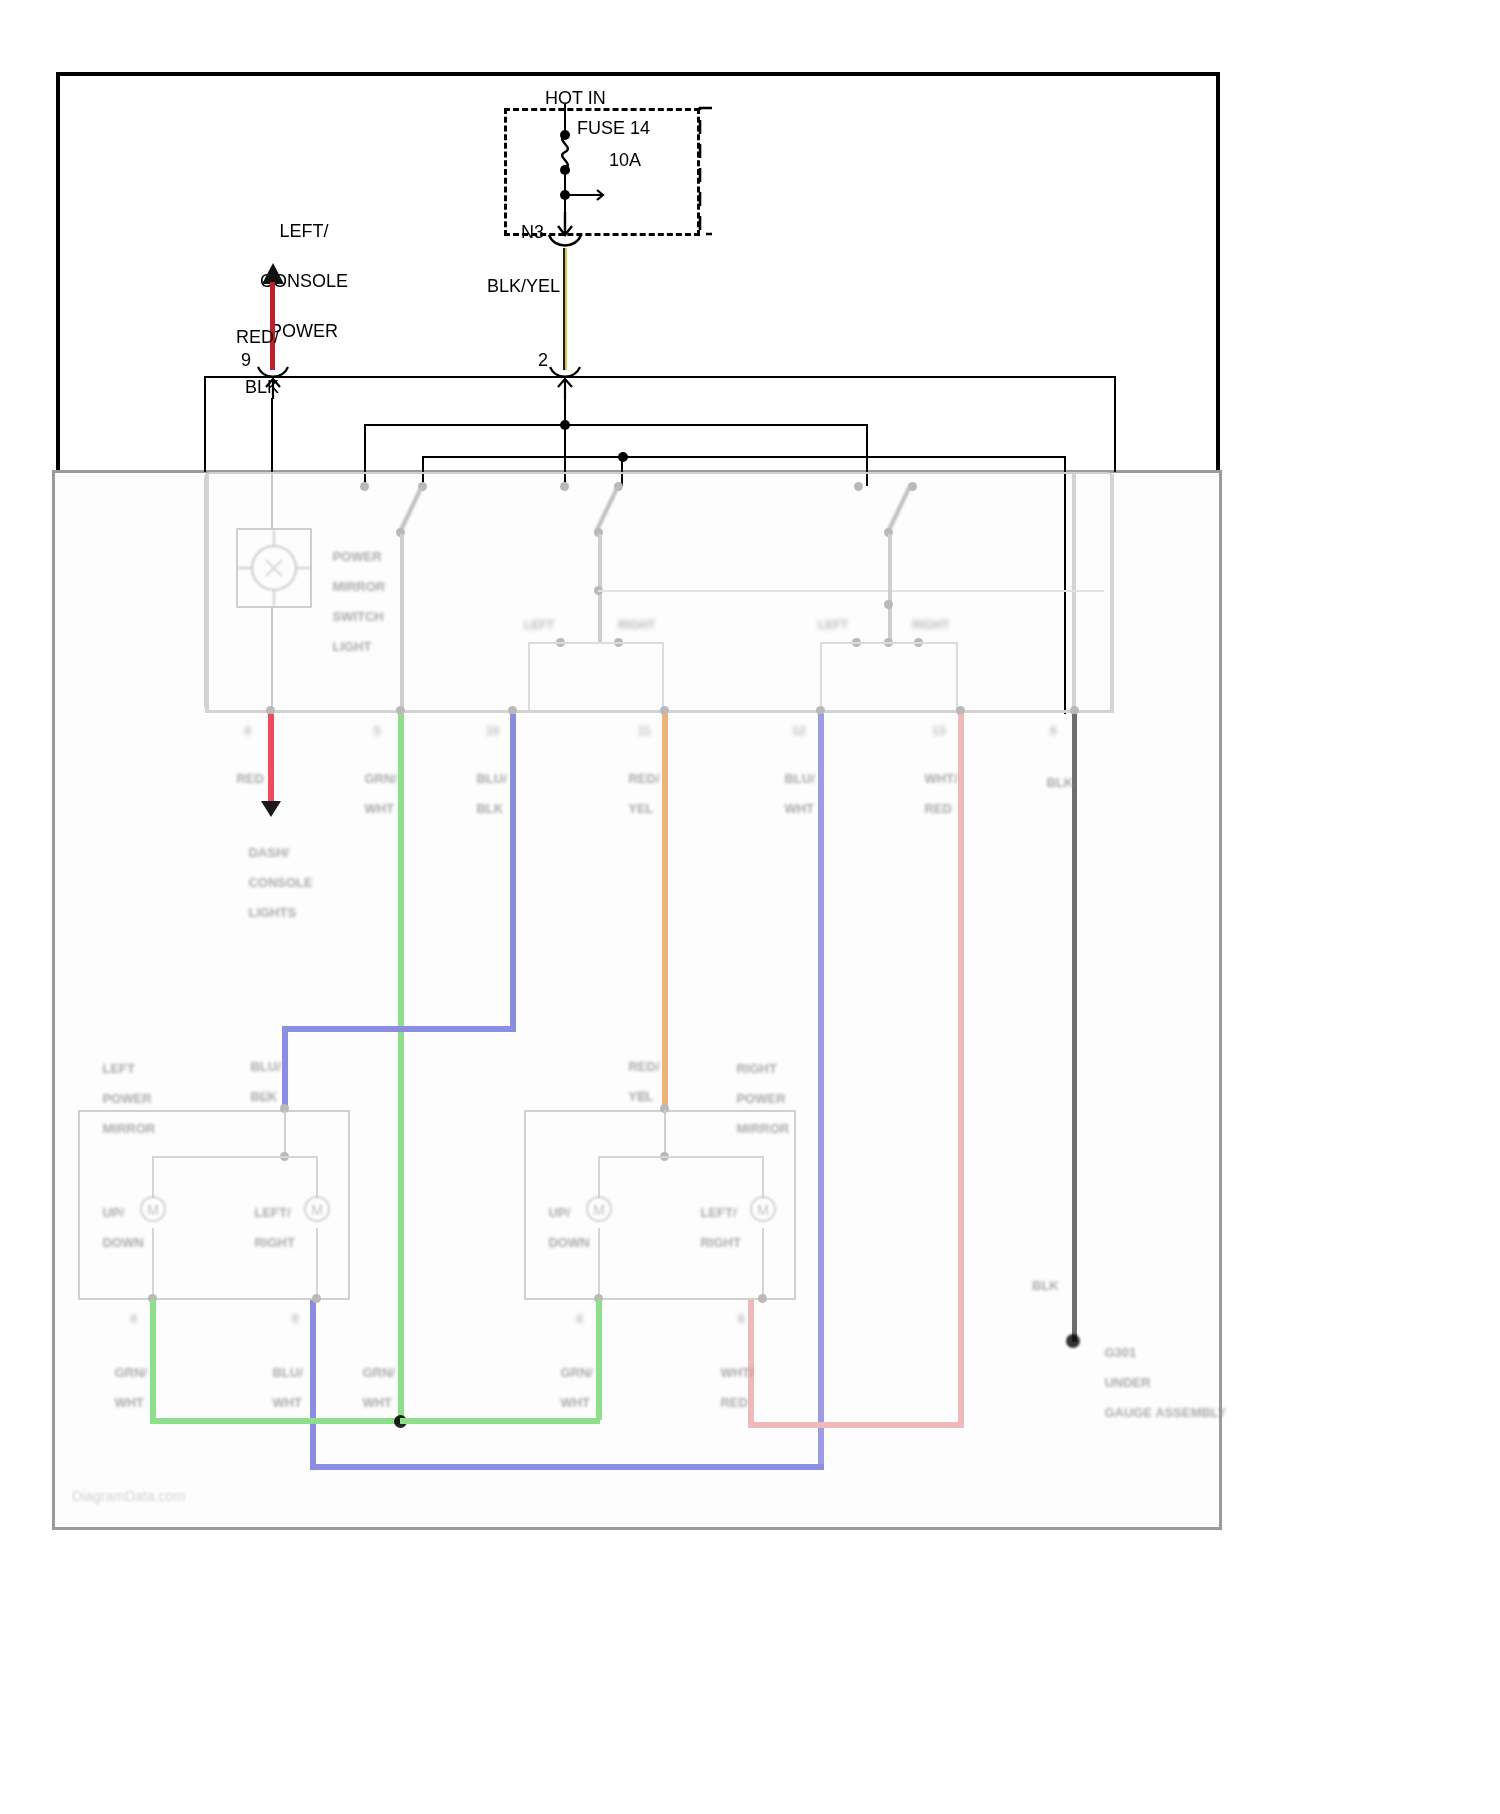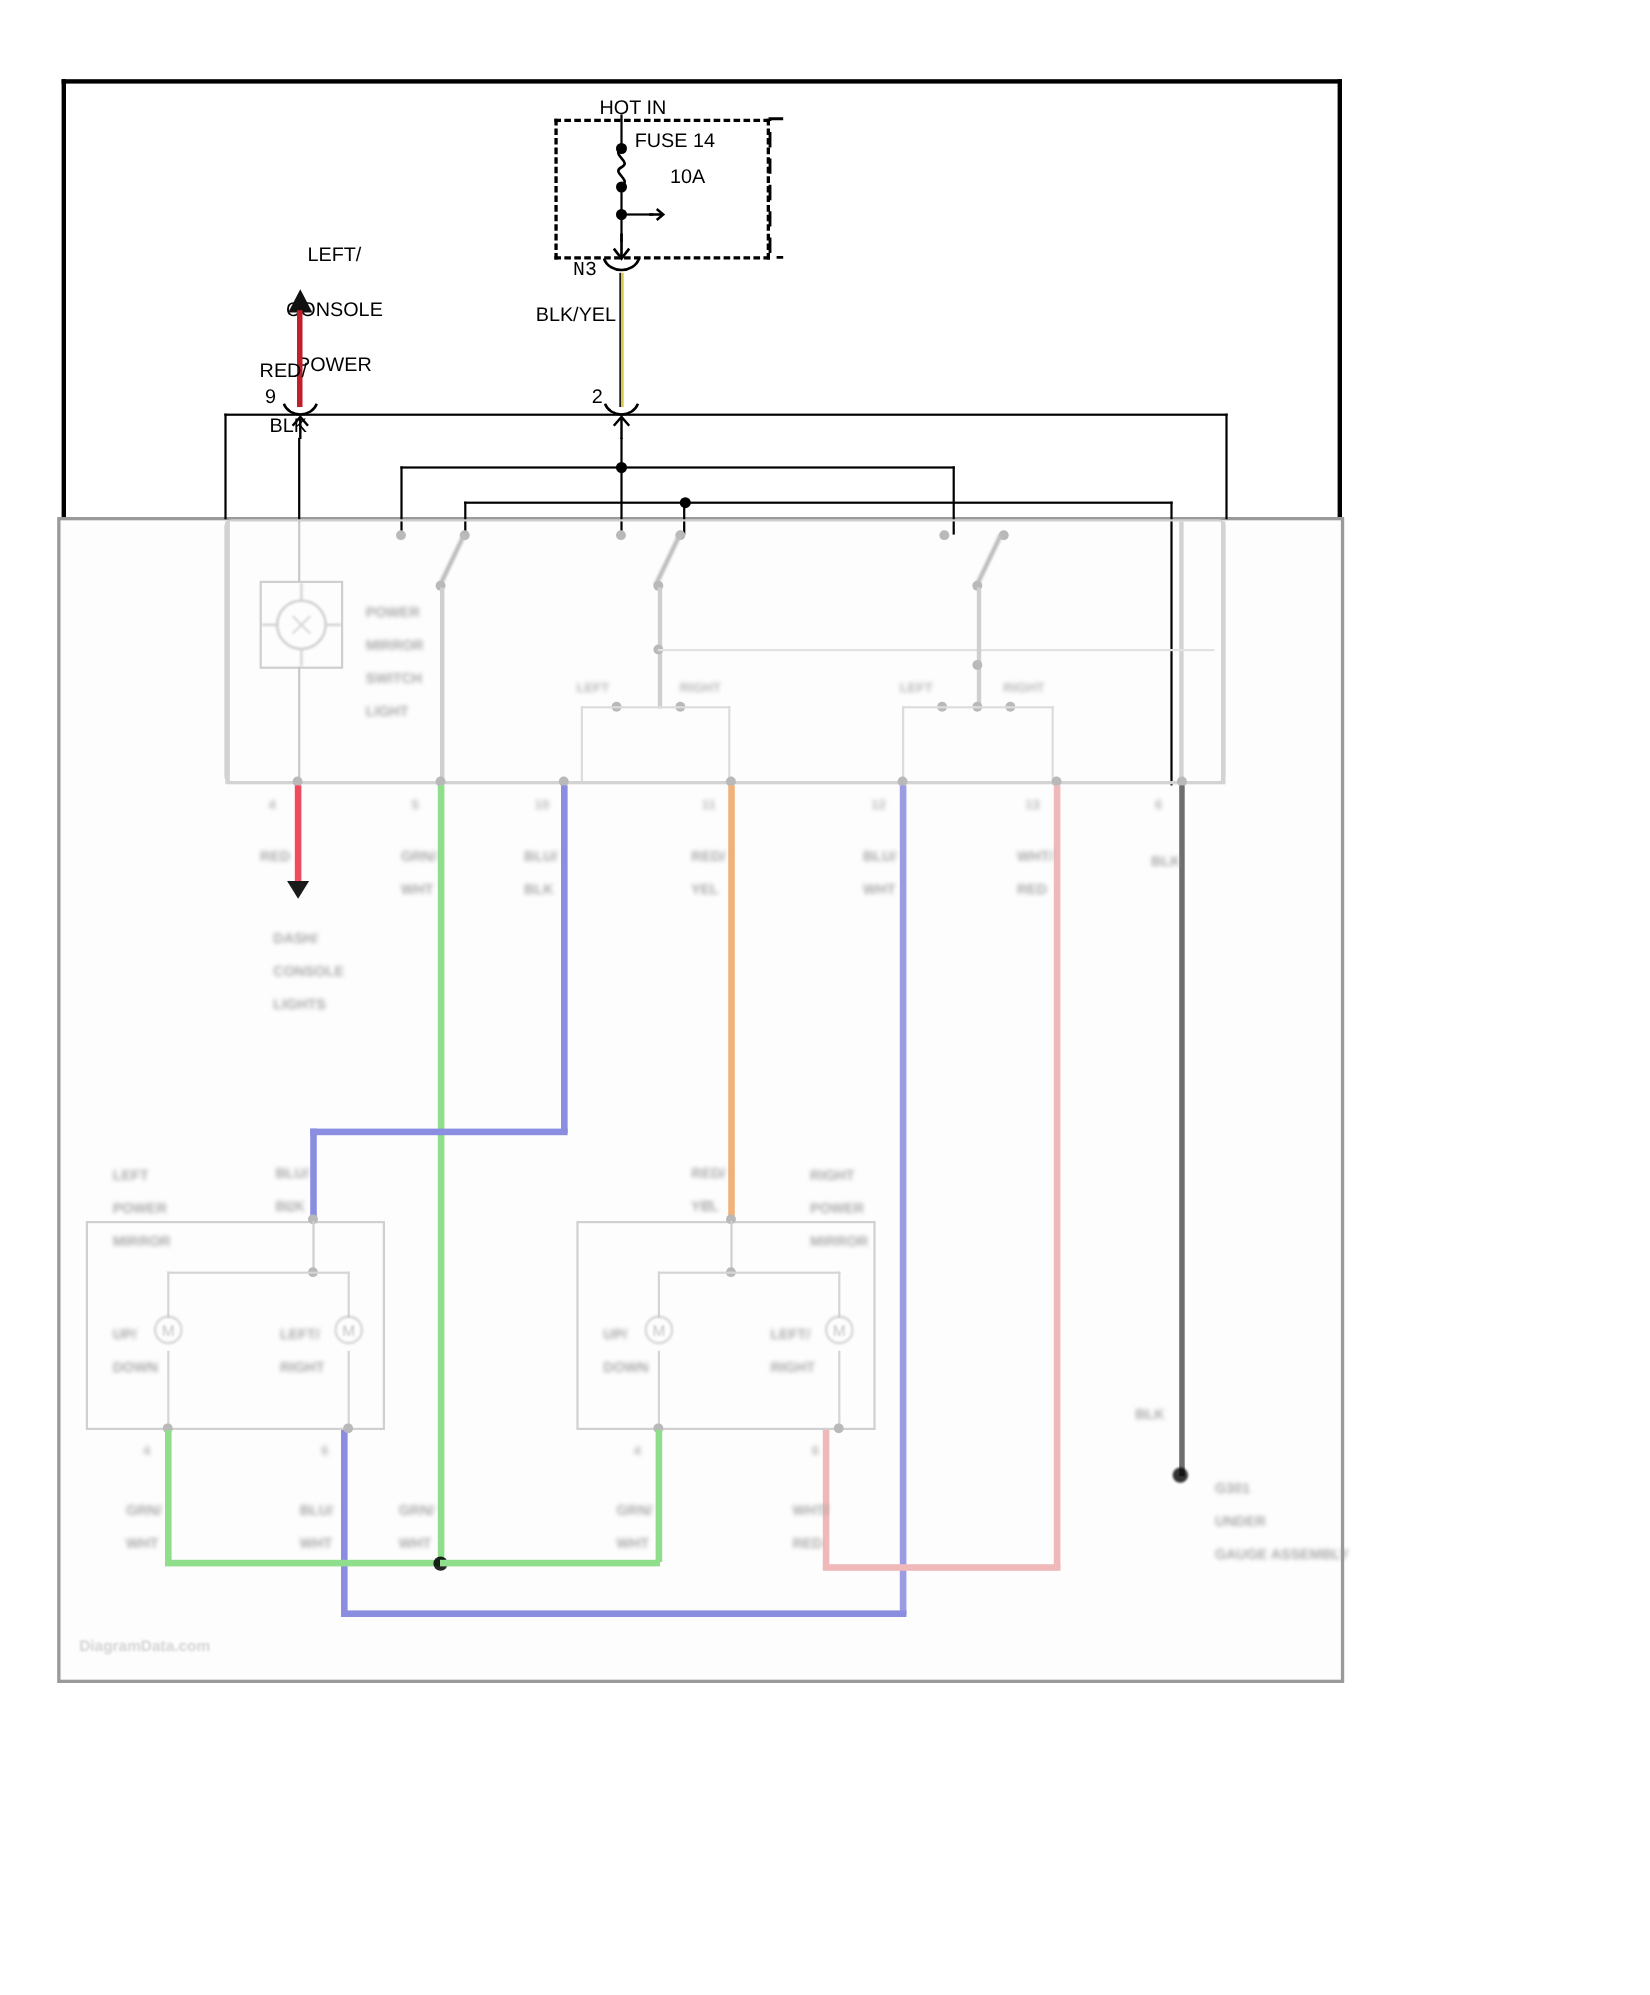--- a/index.html
+++ b/index.html
@@ -19,21 +19,21 @@
   .dot{position:absolute;width:10px;height:10px;border-radius:50%;background:#000;}
   .dot-f{position:absolute;width:9px;height:9px;border-radius:50%;background:#b9b9b9;}
 
   
   .txt{position:absolute;color:#000;font-size:18px;line-height:25px;white-space:pre;}
   
   .txt-faded{position:absolute;color:#9b9b9b;font-size:13px;line-height:15px;
              white-space:pre;filter:blur(1.7px);opacity:.85;font-weight:bold;}
   .txt-faded2{position:absolute;color:#a8a8a8;font-size:12px;line-height:14px;
              white-space:pre;filter:blur(1.9px);opacity:.8;font-weight:bold;}
-  .wm{position:absolute;color:#d4d4d4;font-size:14px;filter:blur(.8px);font-weight:bold;}
+  .wm{position:absolute;color:#d4d4d4;font-size:14px;filter:blur(.8px);}
 
   
   .dashbox{position:absolute;border:3px dashed #000;box-sizing:border-box;}
   .bracket{position:absolute;}
 
   
   .fbox{position:absolute;border:2px solid #d0d0d0;box-sizing:border-box;filter:blur(.6px);}
   .fbox2{position:absolute;border:2px solid #cfcfcf;box-sizing:border-box;filter:blur(.5px);}
 </style>
 </head>
@@ -66,21 +66,21 @@
     <path d="M0 8 L12 8 M7 3 L13 8 L7 13" stroke="#000" stroke-width="2.2" fill="none"></path>
   </svg>
 
   <svg style="position:absolute;left:554px;top:212px;" width="22" height="28" viewBox="0 0 22 28">
     <path d="M11 0 L11 22 M4 14 L11 23 L18 14" stroke="#000" stroke-width="2.4" fill="none"></path>
   </svg>
 
   <svg style="position:absolute;left:548px;top:234px;" width="34" height="18" viewBox="0 0 34 18">
     <path d="M1 1 C 6 15, 28 15, 33 1" stroke="#000" stroke-width="2.4" fill="none"></path>
   </svg>
-  <div class="txt" style="left:521px;top:234px;font-family:Liberation Mono, monospace;">N3</div>
+  <div class="txt" style="left:521px;top:220px;">N3</div>
 
   <div class="vl-f" style="left:563px;top:248px;height:122px;width:4px;background:linear-gradient(90deg,#1a1a1a 0 40%,#d9c84a 40% 100%);"></div>
   <div class="txt" style="left:487px;top:274px;">BLK/YEL</div>
 
   <svg class="bracket" style="left:698px;top:106px;" width="16" height="130" viewBox="0 0 16 130">
     <path d="M14 2 L2 2 L2 128 L14 128" stroke="#000" stroke-width="2.6" fill="none" stroke-dasharray="14 10"></path>
   </svg>
 
   <div class="txt" style="left:240px;top:194px;text-align:center;">
     <span>LEFT/</span><br>

